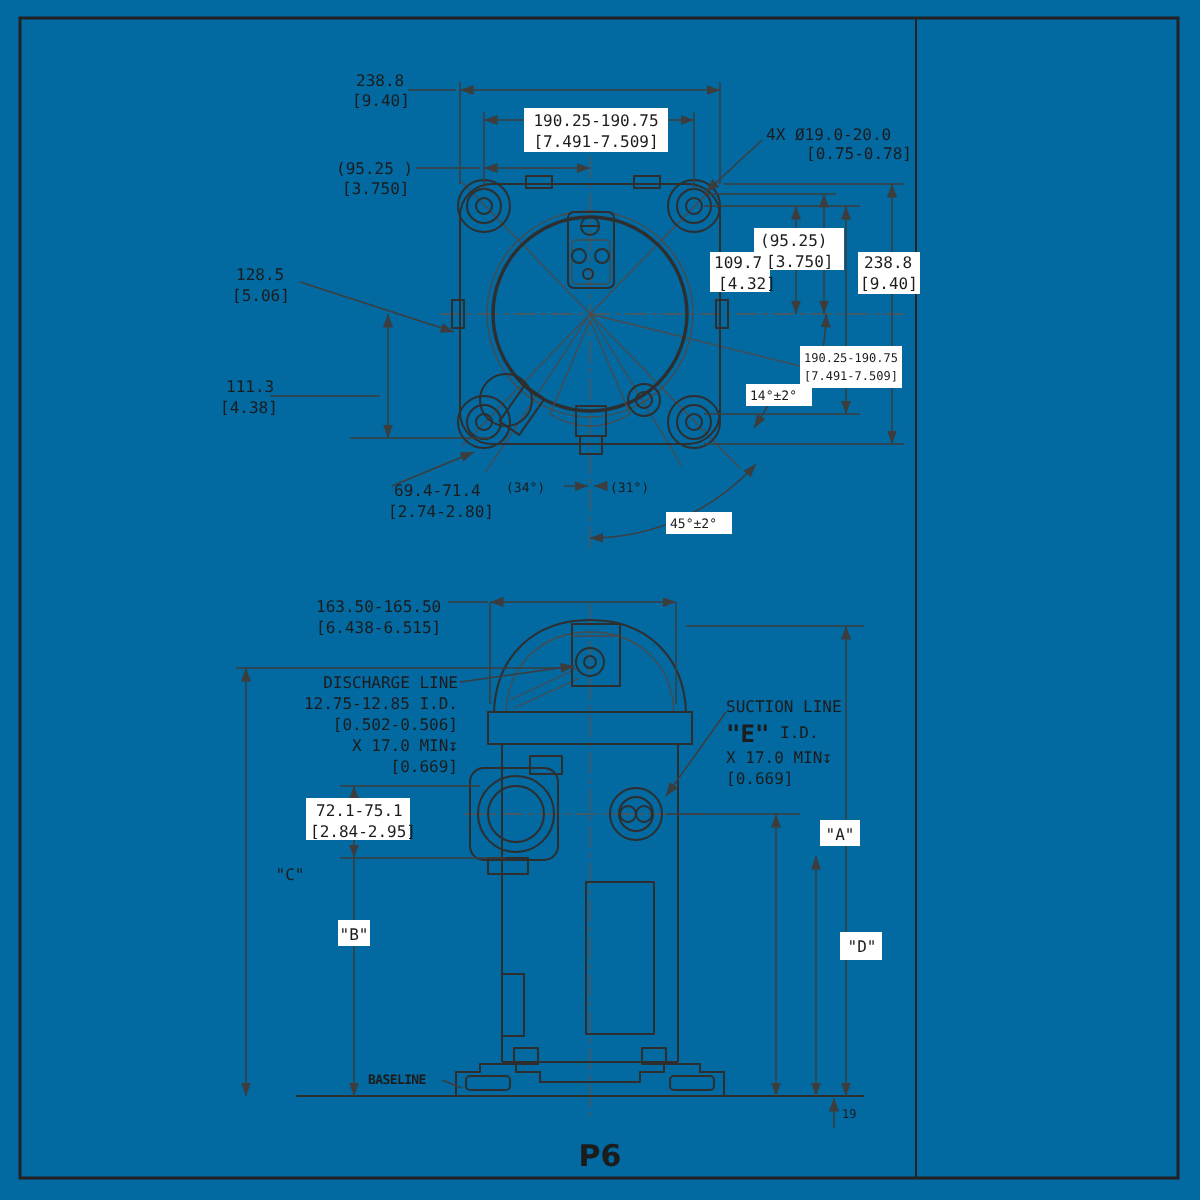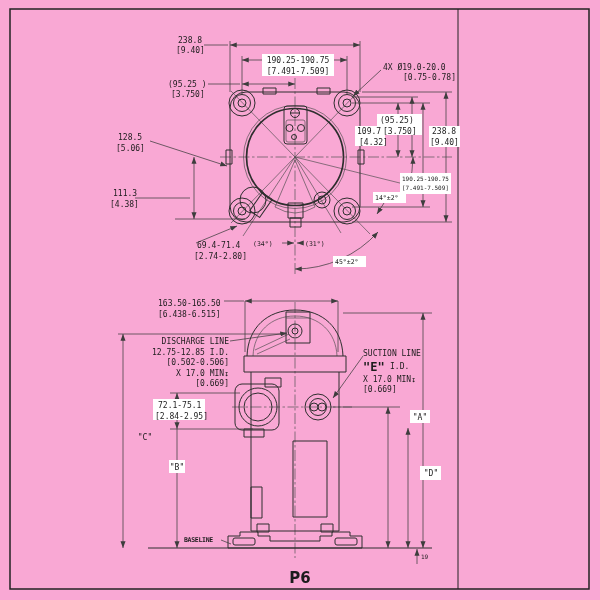--- a/index.html
+++ b/index.html
@@ -1,16 +1,16 @@
 <!DOCTYPE html>
 <html><head>
 <meta charset="utf-8">
 <style>
   html,body{margin:0;padding:0;background:#fff;}
-  .sheet{position:relative;width:600px;height:600px;background:#f9a8d4;overflow:hidden;
+  .sheet{position:relative;width:600px;height:600px;background:#0369a1;overflow:hidden;
          font-family:"DejaVu Sans Mono",monospace;}
   svg{position:absolute;left:0;top:0;}
   .geo{stroke:#2e2e2e;fill:none;stroke-width:1;stroke-linejoin:round;}
   .geo2{stroke:#2e2e2e;fill:none;stroke-width:1.7;}
   .thin{stroke:#4a4a4a;fill:none;stroke-width:.65;}
   .dim{stroke:#3d3d3d;fill:none;stroke-width:.75;}
   .cl{stroke:#555;fill:none;stroke-width:.7;stroke-dasharray:11 2.5 2.5 2.5;stroke-linecap:butt;}
   .wbg{fill:#ffffff;stroke:none;}
   text{font-family:"DejaVu Sans Mono",monospace;fill:#1c1c1c;font-size:8px;}
   .t6{font-size:6px;}

